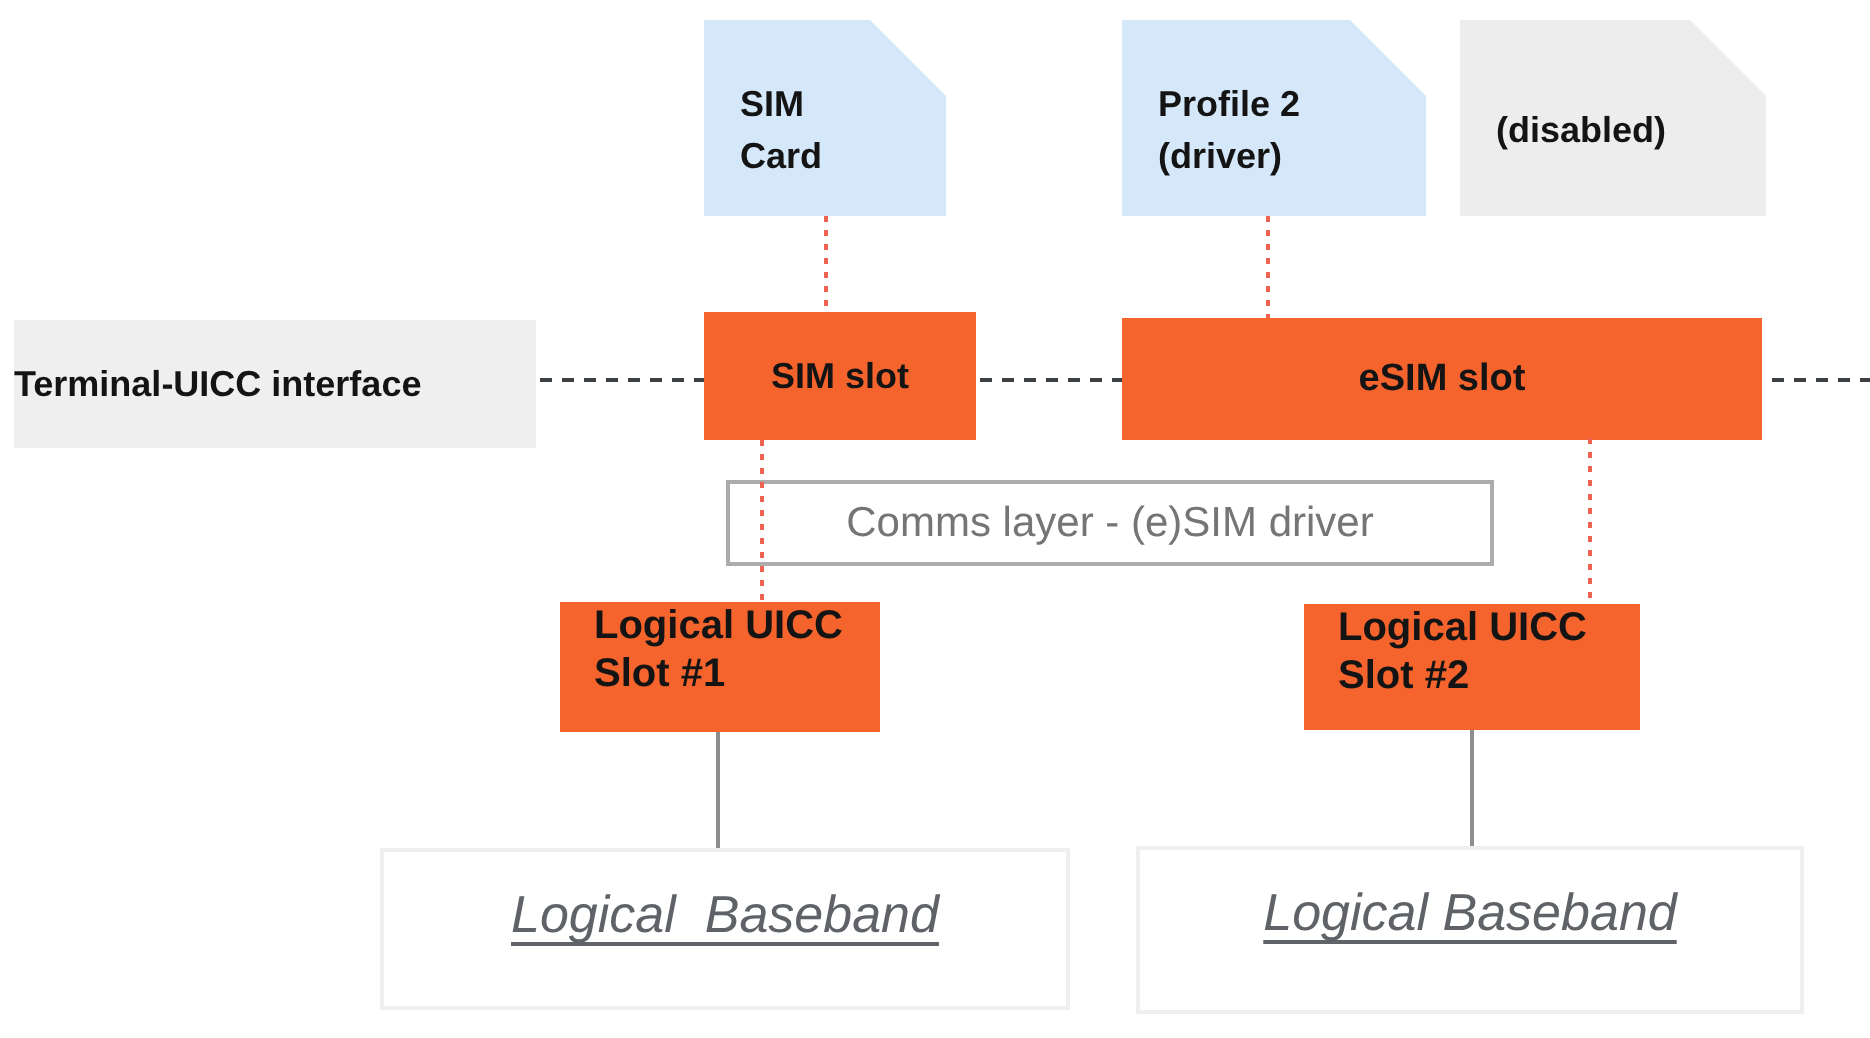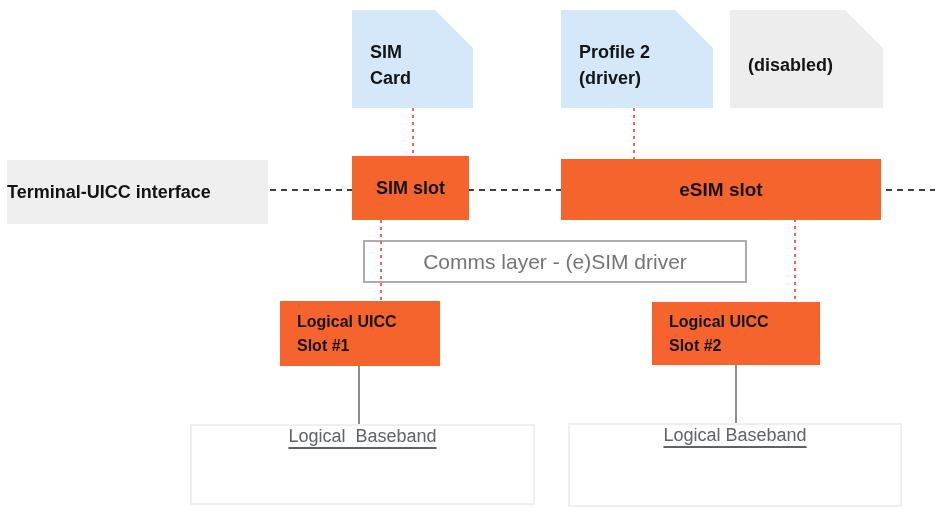--- a/index.html
+++ b/index.html
@@ -47,46 +47,47 @@
   .hdash{
     position:absolute;left:270px;top:189px;width:665px;height:2px;z-index:1;
     background-image:repeating-linear-gradient(to right, var(--dark-dash) 0 6px, transparent 6px 11px);
   }
 
   
   .slot{
     position:absolute;box-sizing:border-box;background:var(--orange);
     color:var(--ink);font-weight:bold;display:flex;align-items:center;z-index:2;
   }
-  .slot-sim{left:352px;top:156px;width:117px;height:64px;justify-content:center;font-size:18px;}
+  .slot-sim{left:352px;top:156px;width:136px;height:64px;justify-content:center;font-size:18px;}
   .slot-esim{left:561px;top:159px;width:320px;height:61px;justify-content:center;font-size:19px;}
-  .slot-uicc{flex-direction:column;align-items:flex-start;justify-content:center;
-    padding-left:17px;font-size:16px;line-height:24px;}
+  .slot-uicc{flex-direction:column;align-items:flex-start;
+    padding-left:17px;font-size:20px;line-height:24px;}
   .slot-uicc1{left:280px;top:301px;width:160px;height:65px;}
   .slot-uicc2{left:652px;top:302px;width:168px;height:63px;}
 
   
   .comms{
     position:absolute;left:363px;top:240px;width:384px;height:43px;box-sizing:border-box;
     background:#ffffff;border:2px solid var(--comms-border);
     display:flex;align-items:center;justify-content:center;
     font-size:21px;color:var(--gray-text);z-index:2;
   }
 
   
   .baseband{
     position:absolute;box-sizing:border-box;background:#ffffff;
     border:2px solid var(--baseband-border);text-align:center;z-index:2;
   }
   .baseband1{left:190px;top:424px;width:345px;height:81px;}
   .baseband2{left:568px;top:423px;width:334px;height:84px;}
   .baseband-label{
-    display:inline-block;font-size:18px;color:var(--baseband-text);
+    display:inline-block;margin-top:16px;font-size:26px;color:var(--baseband-text);
     text-decoration:underline;text-decoration-thickness:2px;text-underline-offset:5px;
     white-space:pre-wrap;
+    font-style:italic;
   }
 
   
   .vdot{
     position:absolute;width:2px;z-index:3;
     background-image:repeating-linear-gradient(to bottom, var(--red-dotted) 0 3px, transparent 3px 7px);
   }
   .vdot-simcard{left:412px;top:108px;height:48px;}
   .vdot-profile1{left:633px;top:108px;height:51px;}
   .vdot-simslot{left:380px;top:220px;height:81px;}

